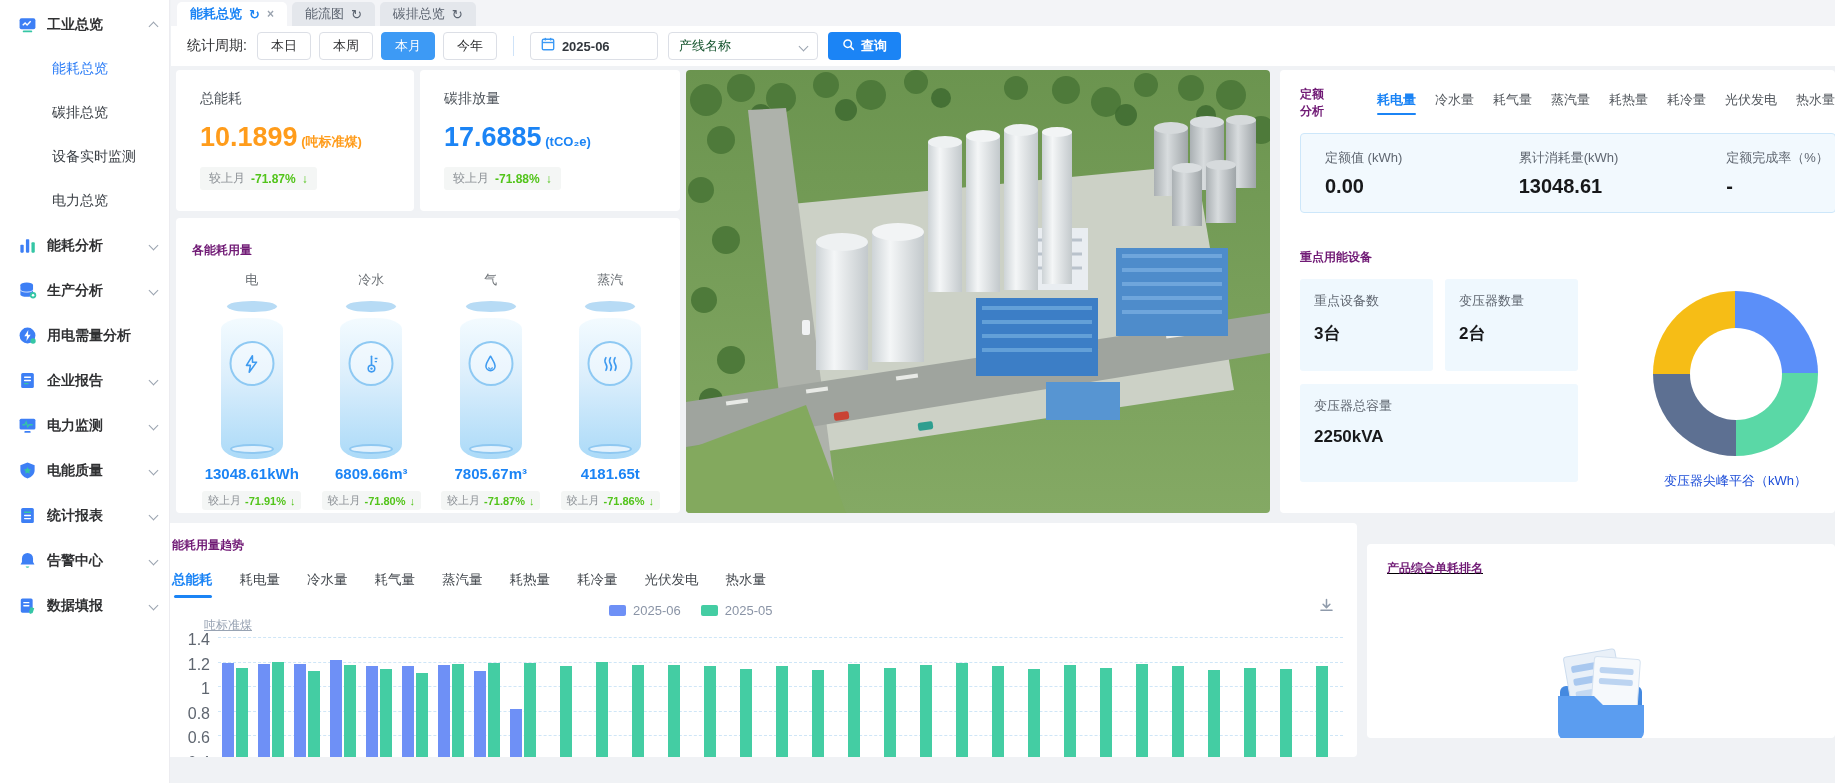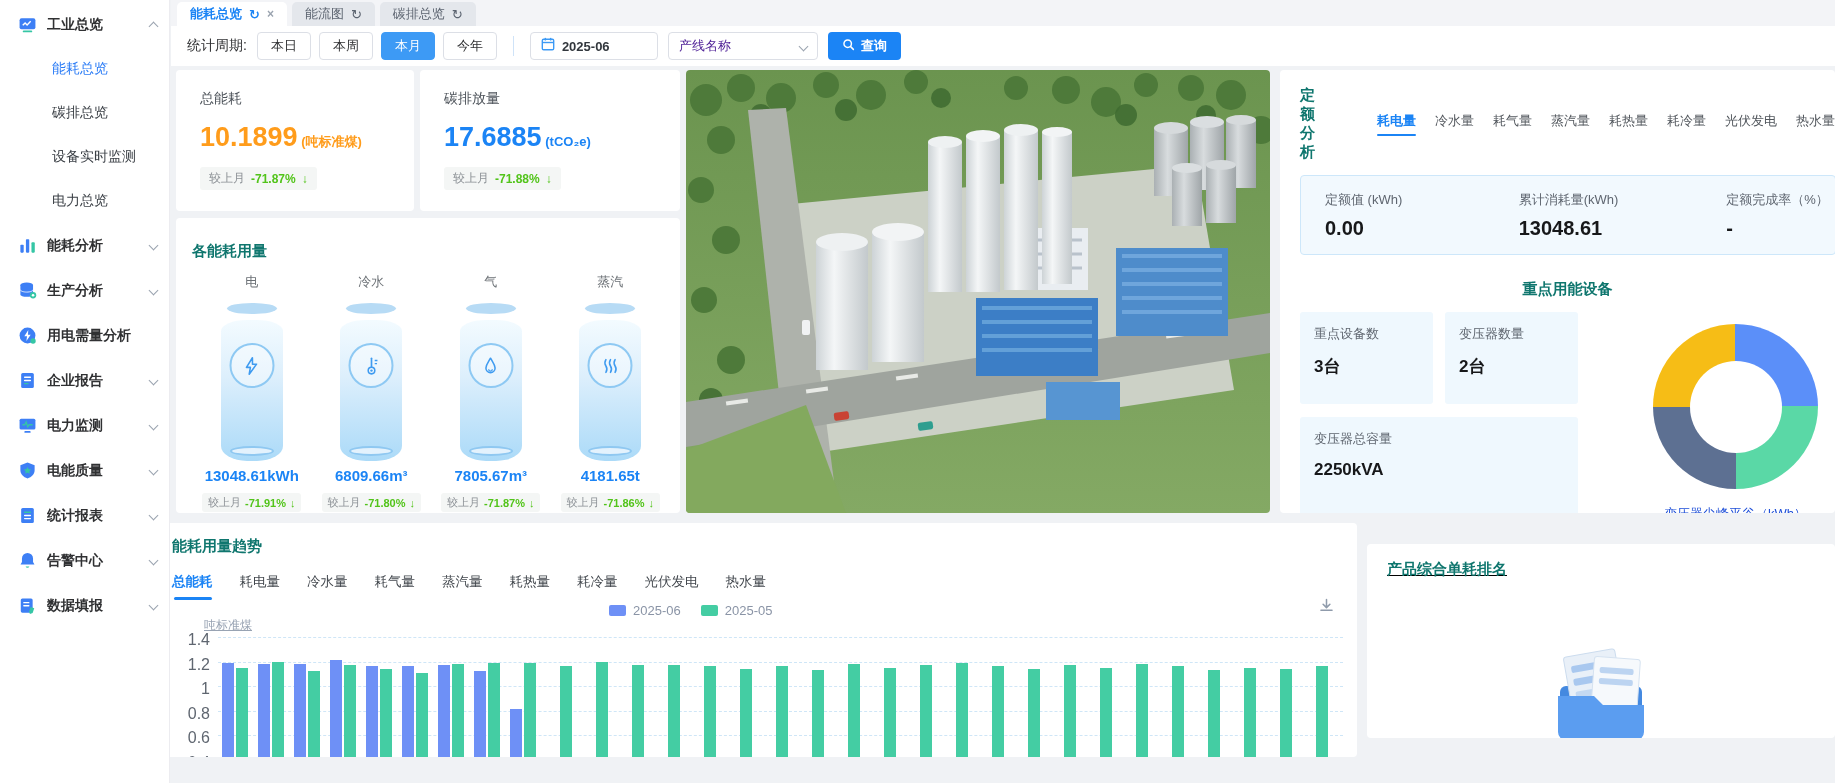--- a/index.html
+++ b/index.html
@@ -35,27 +35,27 @@
   .f-label { font-size:14px; color:#303133; }
   .p-btn { height:28px; min-width:54px; padding:0 12px; border:1px solid #dcdfe6; border-radius:4px;
            background:#fff; color:#303133; font-size:13px; display:flex; align-items:center; justify-content:center; cursor:pointer; }
   .p-btn.active { background:#3d9af5; border-color:#3d9af5; color:#fff; }
   .vdiv { width:1px; height:20px; background:#cfe3f8; margin:0 6px; }
   .date-input { height:28px; width:128px; border:1px solid #dcdfe6; border-radius:4px; background:#fff;
                 display:flex; align-items:center; gap:7px; padding:0 10px; cursor:pointer; }
   .date-input .dt { font-size:13px; color:#32373d; font-weight:700; }
   .select { height:28px; width:150px; border:1px solid #dcdfe6; border-radius:4px; background:#fff;
             display:flex; align-items:center; justify-content:space-between; padding:0 10px; cursor:pointer; }
-  .select .ph { font-size:13px; color:#4c1d95; }
+  .select .ph { font-size:13px; color:#14532d; }
   .q-btn { height:28px; padding:0 14px; border:none; border-radius:4px; background:#1b84f5; color:#fff;
            font-size:13px; font-weight:700; display:flex; align-items:center; gap:6px; cursor:pointer; }
 
   
   .card { position:absolute; background:#fff; border-radius:4px; }
-  .sec-title { font-size:15px; font-weight:700; color:#0f766e; }
+  .sec-title { font-size:12px; font-weight:700; color:#701a75; }
 
   .sum-card { padding:20px 0 0 24px; }
   .sum-title { font-size:14px; color:#4e545b; }
   .sum-val { margin-top:14px; font-size:27px; font-weight:700; }
   .sum-val .unit { font-size:13px; font-weight:700; }
   .cmp-badge { display:inline-flex; align-items:center; gap:6px; margin-top:14px; background:#f4f6f5;
                border-radius:3px; padding:3px 9px; font-size:12px; color:#8c9196; }
   .cmp-badge b { color:#52c41a; font-weight:700; }
   .cmp-badge .arr { color:#52c41a; font-weight:700; }
 
@@ -91,21 +91,21 @@
   .rp-tab.active { color:#1b84f5; font-weight:700; }
   .rp-tab.active:after { content:""; position:absolute; left:0; right:0; bottom:0; height:2px; background:#1b84f5; border-radius:1px; }
   .quota-box { margin-top:13px; margin-right:-1px; width:536px; height:80px; background:#f2f9fe;
                border:1px solid #cde7fa; border-radius:4px; display:flex; align-items:center; }
   .q-field { }
   .q-field .ql { font-size:13px; color:#5f6670; }
   .q-field .qv { font-size:20px; font-weight:700; color:#17181a; margin-top:8px; }
   .q-f1 { margin-left:24px; width:196px; }
   .q-f2 { width:210px; }
   .q-f3 { width:110px; }
-  .equip-title { margin-top:25px;text-align:center; }
+  .equip-title { margin-top:36px; }
   .equip-wrap { display:flex; margin-top:13px; }
   .stat-grid { width:290px; }
   .stat-row { display:flex; gap:12px; }
   .stat-card { background:#eff8fe; border-radius:3px; padding:13px 14px; width:133px; height:92px; }
   .stat-card .sl { font-size:13px; color:#5f6670; }
   .stat-card .sv { font-size:17px; font-weight:700; color:#17181a; margin-top:12px; }
   .stat-card.wide { width:278px; height:98px; margin-top:13px; }
   .donut-wrap { margin-left:58px; width:210px; text-align:center; }
   .donut { position:relative; width:165px; height:165px; border-radius:50%; margin:12px auto 0; }
   .donut .hole { position:absolute; left:50%; top:50%; transform:translate(-50%,-50%);

